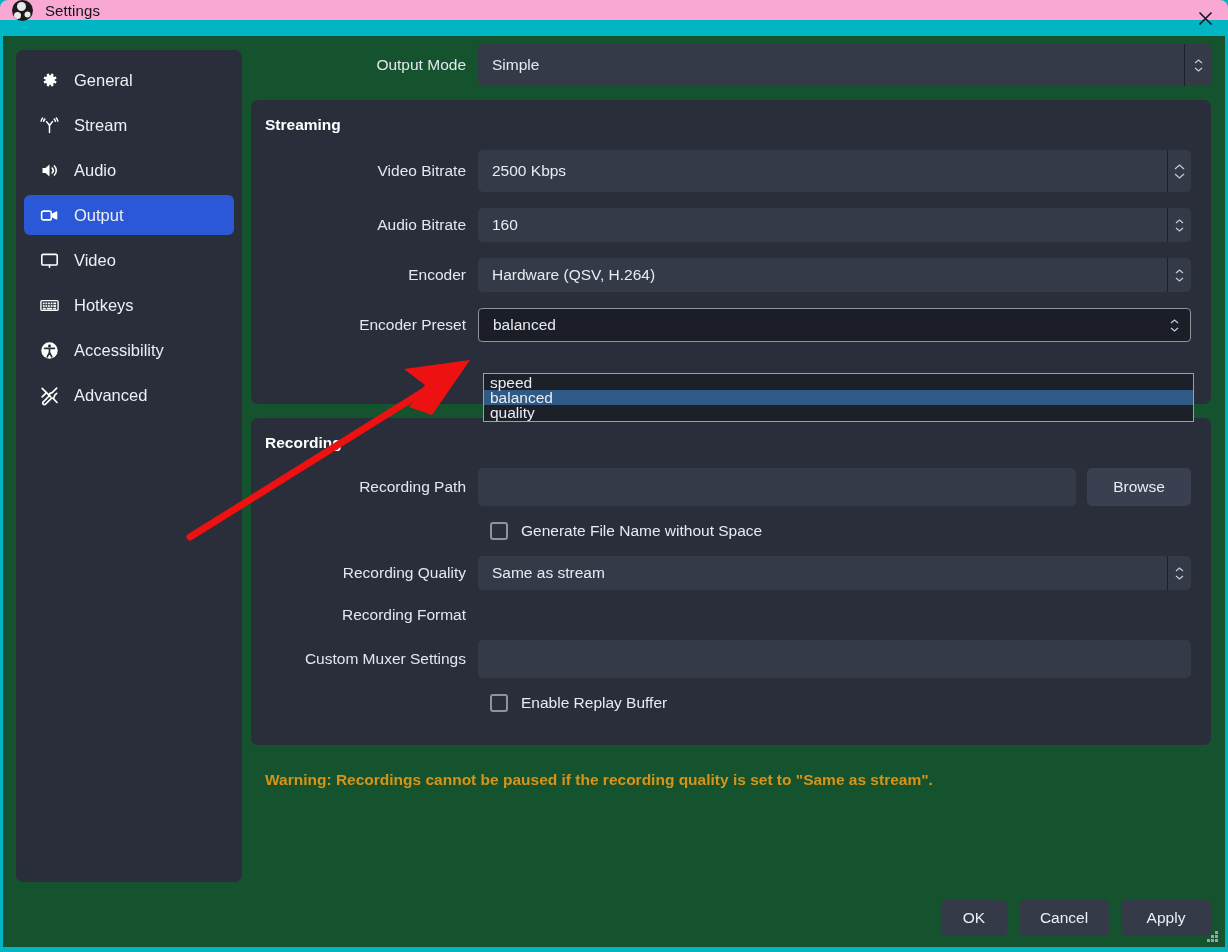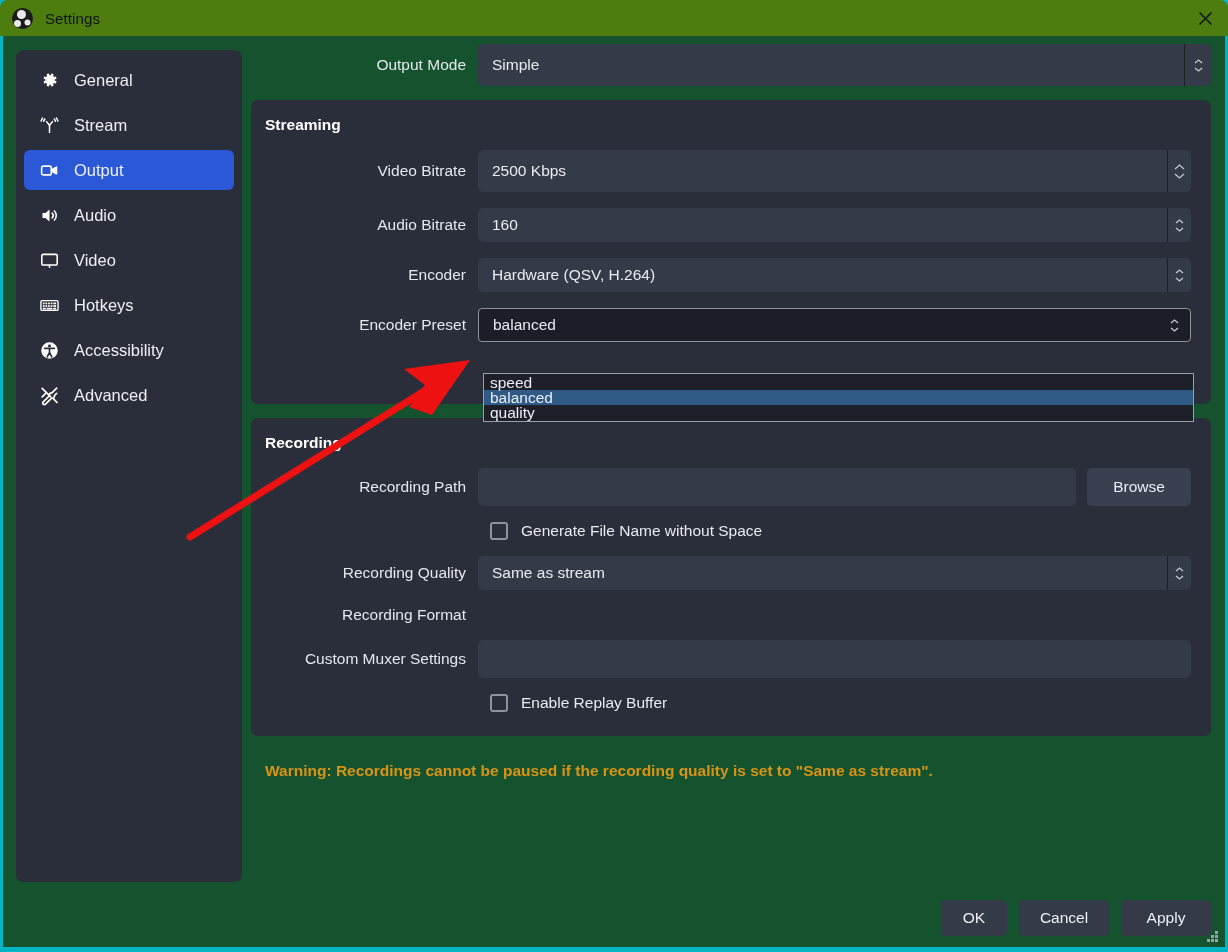--- a/index.html
+++ b/index.html
@@ -16,22 +16,22 @@
     inset: 0;
     background: #00b5c4;
     border-radius: 8px;
     overflow: hidden;
   }
 
   
   .titlebar {
     position: absolute;
     top: 0; left: 0; right: 0;
-    height: 36px;
-    background: #4d7c0f;
+    height: 20px;
+    background: #f9a8d4;
     display: flex;
     align-items: center;
     padding-left: 12px;
   }
   .obs-logo {
     width: 21px; height: 21px;
     border-radius: 50%;
     background: #1b1b1b;
     position: relative;
     flex: 0 0 auto;
@@ -346,38 +346,38 @@
             <path d="M6.4 5.3a7 7 0 000 0"></path>
             <path d="M6.6 4.6a6.4 6.4 0 00-1.4 2.6"></path>
             <path d="M4.2 3.4a8.6 8.6 0 00-1.8 3.6"></path>
             <path d="M17.4 4.6a6.4 6.4 0 011.4 2.6"></path>
             <path d="M19.8 3.4a8.6 8.6 0 011.8 3.6"></path>
           </svg>
         </span>
         <span class="nav-label">Stream</span>
       </div>
 
+      <div class="nav-item">
+        <span class="nav-ico">
+          <svg width="21" height="21" viewBox="0 0 24 24">
+            <path d="M4 9.2h3.4L12 5.2v13.6L7.4 14.8H4z" fill="#ffffff"></path>
+            <path d="M15 9.2a4 4 0 010 5.6M17.6 6.8a7.4 7.4 0 010 10.4" stroke="#ffffff" stroke-width="1.8" fill="none" stroke-linecap="round"></path>
+          </svg>
+        </span>
+        <span class="nav-label">Audio</span>
+      </div>
+
       <div class="nav-item active">
         <span class="nav-ico">
           <svg width="21" height="21" viewBox="0 0 24 24" fill="none" stroke="#ffffff" stroke-width="1.8" stroke-linejoin="round">
             <rect x="3" y="7" width="11" height="10" rx="2"></rect>
             <path d="M14.5 11.2 L20 8.2 L20 15.8 L14.5 12.8 Z" fill="#ffffff"></path>
           </svg>
         </span>
         <span class="nav-label">Output</span>
-      </div>
-
-      <div class="nav-item">
-        <span class="nav-ico">
-          <svg width="21" height="21" viewBox="0 0 24 24">
-            <path d="M4 9.2h3.4L12 5.2v13.6L7.4 14.8H4z" fill="#ffffff"></path>
-            <path d="M15 9.2a4 4 0 010 5.6M17.6 6.8a7.4 7.4 0 010 10.4" stroke="#ffffff" stroke-width="1.8" fill="none" stroke-linecap="round"></path>
-          </svg>
-        </span>
-        <span class="nav-label">Audio</span>
       </div>
 
       <div class="nav-item">
         <span class="nav-ico">
           <svg width="21" height="21" viewBox="0 0 24 24" fill="none" stroke="#ffffff" stroke-width="1.8">
             <rect x="3.2" y="5" width="17.6" height="12.2" rx="1.6"></rect>
             <path d="M12 17.4 L12 19.6" stroke-linecap="round"></path>
           </svg>
         </span>
         <span class="nav-label">Video</span>
@@ -547,21 +547,21 @@
           <div class="lbl">Recording Format</div>
         </div>
 
         <div class="row">
           <div class="lbl">Custom Muxer Settings</div>
           <div class="field" style="height:38px">
             <span></span>
           </div>
         </div>
 
-        <div class="check-row" style="margin-bottom:0">
+        <div class="check-row" style="margin-bottom:9px">
           <span class="checkbox"></span>
           <span class="check-lbl">Enable Replay Buffer</span>
         </div>
       </div>
 
       <div class="warn">Warning: Recordings cannot be paused if the recording quality is set to "Same as stream".</div>
     </div>
 
     <div class="dropdown">
       <div class="dd-item">speed</div>

